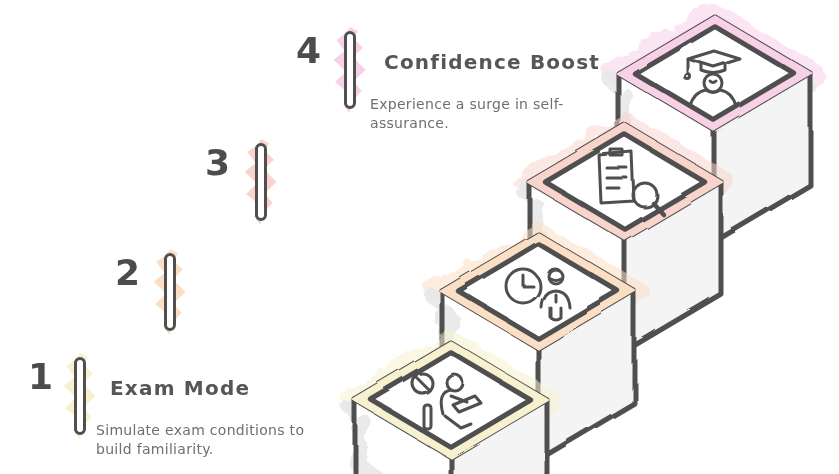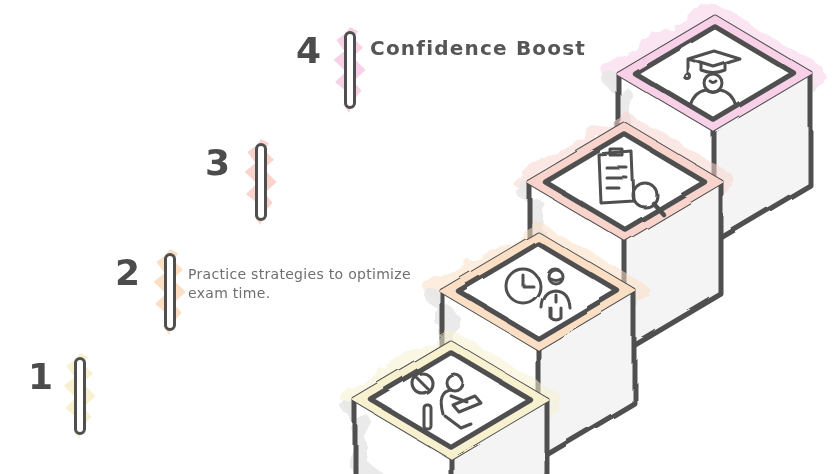--- a/index.html
+++ b/index.html
@@ -33,21 +33,21 @@
     color:var(--number-text,#4c4c4c);line-height:1;
   }
   .marker{position:absolute;top:0;width:34px;height:86px}
   .blob{position:absolute;inset:0;
     clip-path:polygon(50% 0%,74% 5%,60% 13%,88% 24%,58% 35%,96% 50%,60% 63%,84% 74%,58% 86%,48% 100%,30% 90%,46% 77%,6% 64%,38% 52%,2% 38%,34% 28%,10% 15%,38% 7%);}
   .blob.s1{background:var(--accent1)} .blob.s2{background:var(--accent2)}
   .blob.s3{background:var(--accent3)} .blob.s4{background:var(--accent4)}
   .bar{position:absolute;left:11px;top:4px;width:6px;height:72px;background:#fff;
     border:3px solid var(--outline,#4f4f4f);border-radius:6px}
   .txt{position:absolute;top:0}
-  .title{margin:0;font-size:20px;font-weight:bold;letter-spacing:1.2px;
+  .title{margin:14px;font-size:20px;font-weight:bold;letter-spacing:1.2px;
     color:var(--title-text,#565656);white-space:nowrap}
   .desc{margin:0;font-size:14px;letter-spacing:.3px;line-height:1.38;color:var(--desc-text,#6f6f6f)}
   .e4 .txt{left:77px}.e3 .txt{left:78px}.e2 .txt{left:76px}.e1 .txt{left:71px}
   .title{position:relative;top:9px}
   .desc{position:relative;top:16px}
   .e4 .marker{left:40px}.e3 .marker{left:42px}.e2 .marker{left:41px}.e1 .marker{left:38px}
   .e4 .num,.e3 .num,.e2 .num,.e1 .num{left:3px}
 </style>
 </head>
 <body>
@@ -163,43 +163,47 @@
   </svg>
 
   <div class="entry e4" style="left:293px;top:27px">
     <div class="num">4</div>
     <div class="marker">
       <div class="blob s4"></div>
       <div class="bar"></div>
     </div>
     <div class="txt">
       <h2 class="title">Confidence Boost</h2>
+      <p class="desc" style="width:215px">Experience a surge in self-assurance.</p>
     </div>
   </div>
 
   <div class="entry e3" style="left:202px;top:139px">
     <div class="num">3</div>
     <div class="marker">
       <div class="blob s3"></div>
       <div class="bar"></div>
     </div>
   </div>
 
   <div class="entry e2" style="left:112px;top:249px">
     <div class="num">2</div>
     <div class="marker">
       <div class="blob s2"></div>
       <div class="bar"></div>
     </div>
     <div class="txt">
-      <p class="desc" style="width:228px">Practice strategies to optimize exam time.</p>
     </div>
   </div>
 
   <div class="entry e1" style="left:25px;top:353px">
     <div class="num">1</div>
     <div class="marker">
       <div class="blob s1"></div>
       <div class="bar"></div>
     </div>
+    <div class="txt">
+      <h2 class="title">Exam Mode</h2>
+      <p class="desc" style="width:215px">Simulate exam conditions to build familiarity.</p>
+    </div>
   </div>
 
 </div>
 
 </body></html>

